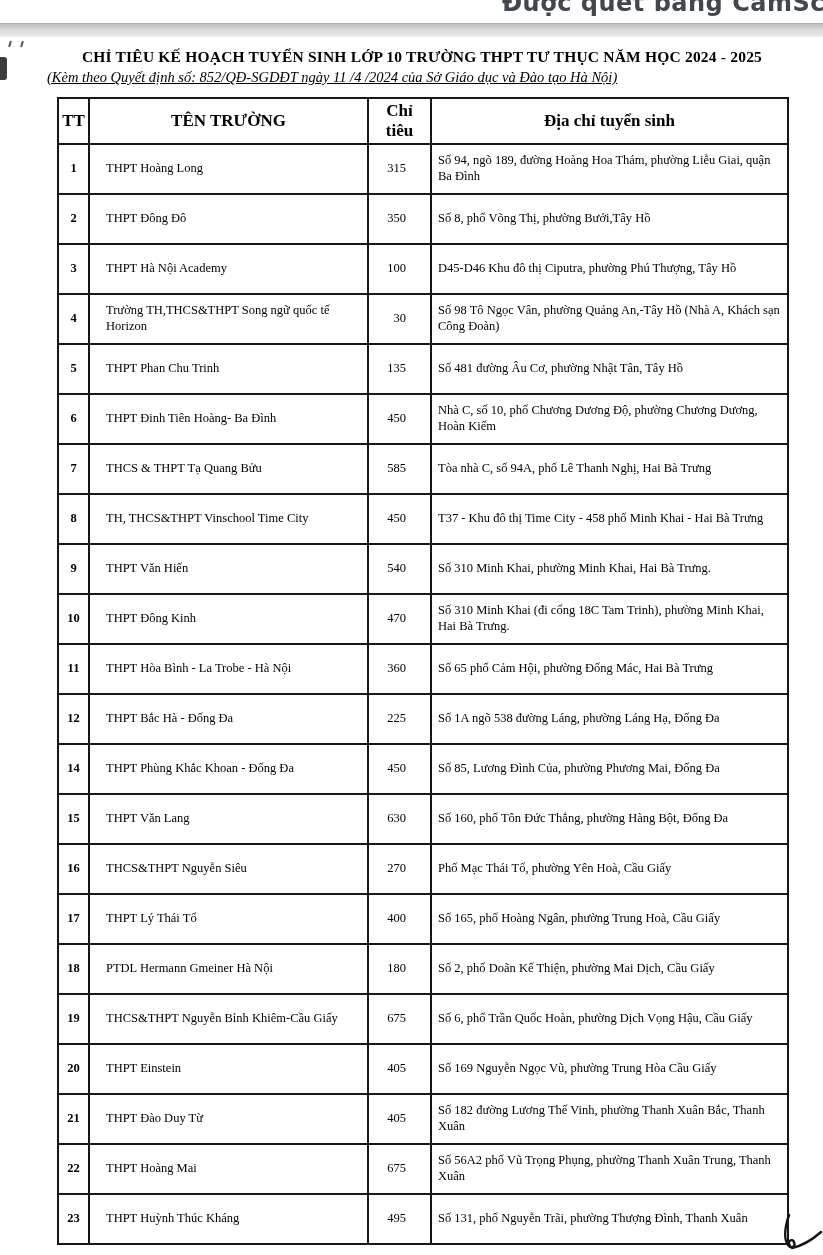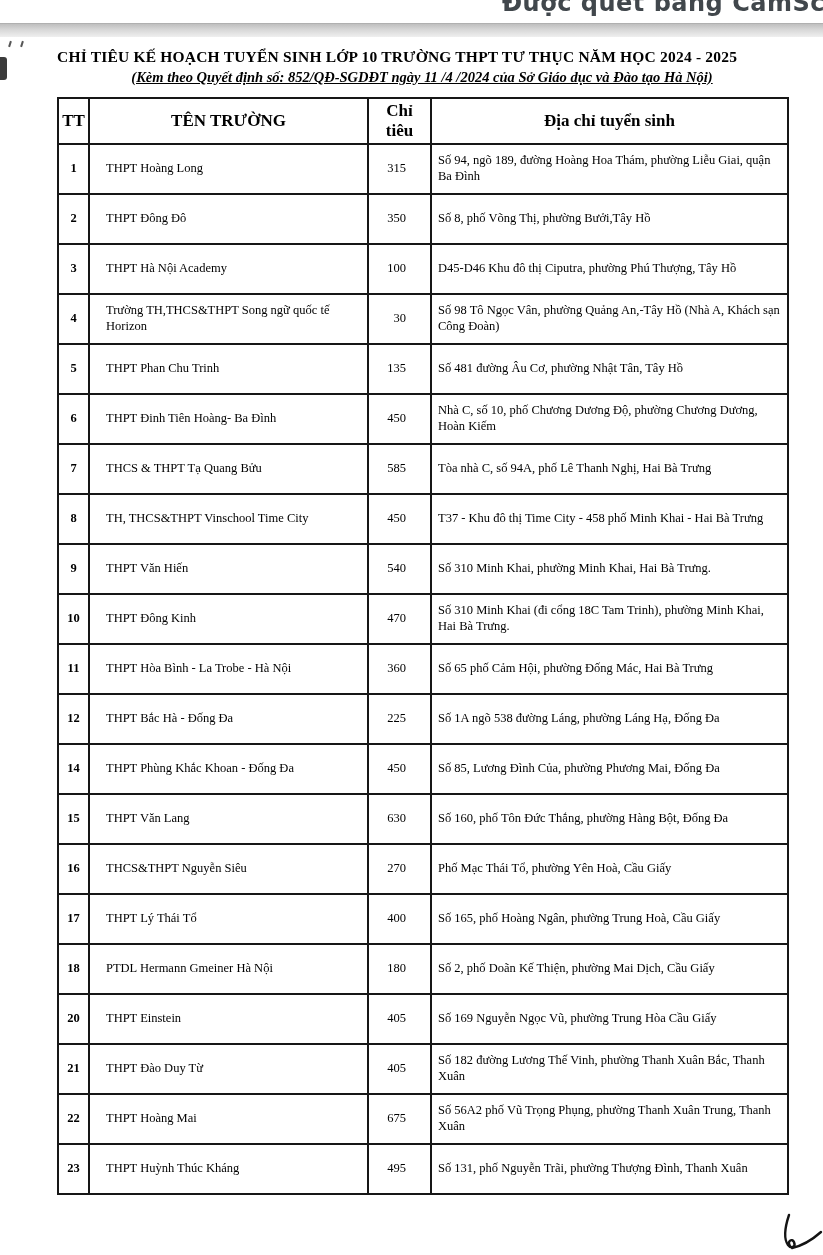--- a/index.html
+++ b/index.html
@@ -37,26 +37,26 @@
   }
   .tick-marks i:nth-child(2) { left: 12px; }
   .edge-smudge {
     position: absolute; top: 57px; left: 0; width: 7px; height: 23px;
     background: #262626; border-radius: 0 3px 3px 0; opacity: .9;
   }
 
   
   .doc-title {
     position: absolute; top: 48px; left: 57px; width: 730px;
-    font-weight: bold; font-size: 15.5px;
+    text-align: center; font-weight: bold; font-size: 15.5px;
     letter-spacing: 0.2px; white-space: nowrap;
   }
   .doc-subtitle {
     position: absolute; top: 69px; left: 47px; width: 750px;
-    text-align: center; font-weight: bold; font-style: italic;
+    text-align: left; font-weight: normal; font-style: italic;
     font-size: 14.5px; text-decoration: underline; white-space: nowrap;
   }
 
   
   table.quota-table {
     position: absolute; top: 97px; left: 57px; width: 730px;
     border-collapse: collapse; table-layout: fixed;
     background: #fff;
   }
   .quota-table col.c-tt   { width: 31px; }
@@ -211,20 +211,26 @@
         <td class="quota">400</td>
         <td class="addr">Số 165, phố Hoàng Ngân, phường Trung Hoà, Cầu Giấy</td>
       </tr>
       <tr>
         <td class="tt">18</td>
         <td class="name">PTDL Hermann Gmeiner Hà Nội</td>
         <td class="quota">180</td>
         <td class="addr">Số 2, phố Doãn Kế Thiện, phường Mai Dịch, Cầu Giấy</td>
       </tr>
       <tr>
+        <td class="tt">19</td>
+        <td class="name">THCS&amp;THPT Nguyễn Bỉnh Khiêm-Cầu Giấy</td>
+        <td class="quota">675</td>
+        <td class="addr">Số 6, phố Trần Quốc Hoàn, phường Dịch Vọng Hậu, Cầu Giấy</td>
+      </tr>
+      <tr>
         <td class="tt">20</td>
         <td class="name">THPT Einstein</td>
         <td class="quota">405</td>
         <td class="addr">Số 169 Nguyễn Ngọc Vũ, phường Trung Hòa Cầu Giấy</td>
       </tr>
       <tr>
         <td class="tt">21</td>
         <td class="name">THPT Đào Duy Từ</td>
         <td class="quota">405</td>
         <td class="addr">Số 182 đường Lương Thế Vinh, phường Thanh Xuân Bắc, Thanh Xuân</td>

